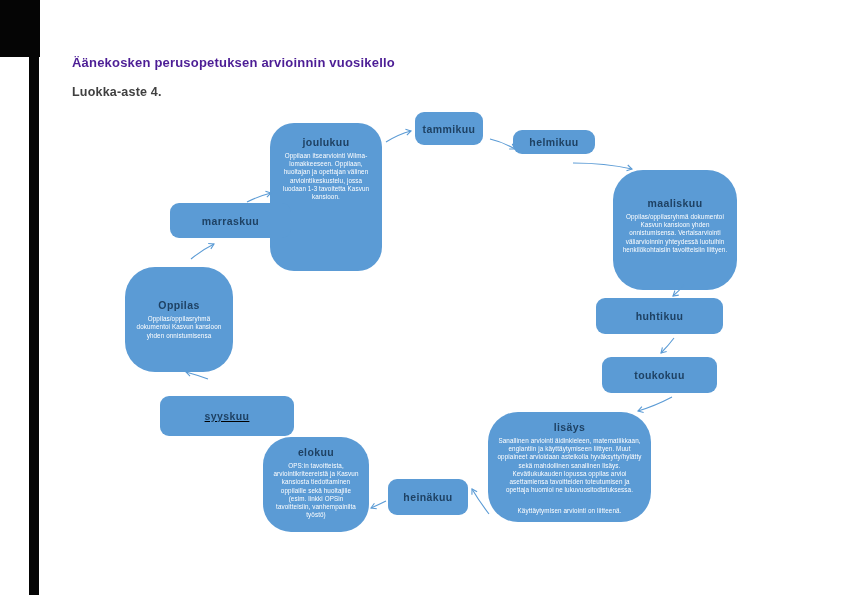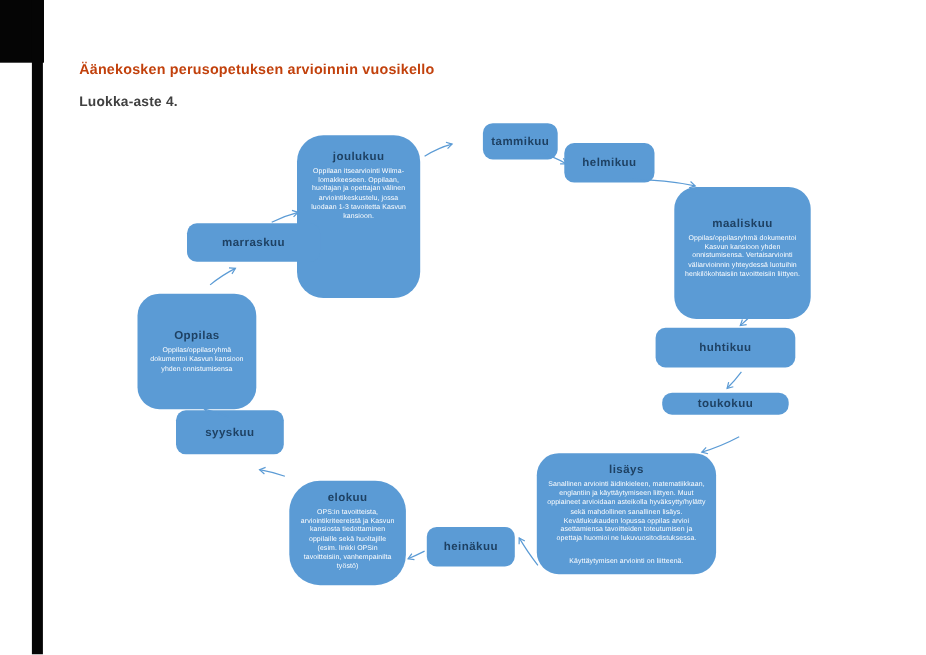--- a/index.html
+++ b/index.html
@@ -2,28 +2,28 @@
 <html><head>
 <meta charset="utf-8">
 <style>
   html,body{margin:0;padding:0;}
   body{
     width:842px;height:595px;position:relative;background:#ffffff;
     font-family:"Liberation Sans", sans-serif;overflow:hidden;
   }
   .edge-corner{position:absolute;left:0;top:0;width:40px;height:57px;background:#050505;}
   .edge-bar{position:absolute;left:29px;top:0;width:10px;height:595px;background:#050505;}
-  .doc-title{position:absolute;left:72px;top:55px;font-size:13px;font-weight:bold;color:#c2410c;letter-spacing:.2px;}
+  .doc-title{position:absolute;left:72px;top:55px;font-size:13px;font-weight:bold;color:#4c1d95;letter-spacing:.2px;}
   .doc-subtitle{position:absolute;left:72px;top:85px;font-size:12.5px;font-weight:bold;color:#404040;letter-spacing:.2px;}
   .mbox{
     position:absolute;background:#5b9bd5;display:flex;flex-direction:column;
     align-items:center;box-sizing:border-box;text-align:center;
   }
   .small{justify-content:center;border-radius:9px;}
-  .big{border-radius:20px;padding:10px 9px;}
+  .big{border-radius:30px;padding:10px 9px;}
   .mlabel{font-weight:bold;color:#1e4163;font-size:10.5px;letter-spacing:.4px;}
   .mbody{color:#ffffff;font-size:6.3px;line-height:1.3;margin-top:4px;letter-spacing:.1px;}
   #box-joulukuu{padding-top:13px;}
   #box-maaliskuu{padding-top:27px;}
   #box-lokakuu{justify-content:center;padding:6px 9px;}
   #box-elokuu{padding-top:9px;}
   #box-kesakuu{padding-top:9px;}
   .mbody.second{margin-top:13px;}
   svg.arrows{position:absolute;left:0;top:0;pointer-events:none;}
 </style>
@@ -34,57 +34,57 @@
 <div class="edge-bar"></div>
 
 <div class="doc-title">Äänekosken perusopetuksen arvioinnin vuosikello</div>
 <div class="doc-subtitle">Luokka-aste 4.</div>
 
 <div class="mbox big" id="box-joulukuu" style="left:270px;top:112px;width:112px;height:148px;border-radius:24px;margin-top:11px;">
   <div class="mlabel">joulukuu</div>
   <div class="mbody">Oppilaan itsearviointi Wilma-lomakkeeseen. Oppilaan, huoltajan ja opettajan välinen arviointikeskustelu, jossa luodaan 1-3 tavoitetta Kasvun kansioon.</div>
 </div>
 
-<div class="mbox small" style="left:415px;top:112px;width:68px;height:33px;margin-left:24px;">
+<div class="mbox small" style="left:415px;top:112px;width:68px;height:33px;">
   <div class="mlabel">tammikuu</div>
 </div>
 
-<div class="mbox small" style="left:513px;top:130px;width:82px;height:36px;">
+<div class="mbox small" style="left:513px;top:130px;width:82px;height:24px;">
   <div class="mlabel">helmikuu</div>
 </div>
 
 <div class="mbox big" id="box-maaliskuu" style="left:613px;top:170px;width:124px;height:120px;">
   <div class="mlabel">maaliskuu</div>
   <div class="mbody">Oppilas/oppilasryhmä dokumentoi Kasvun kansioon yhden onnistumisensa. Vertaisarviointi väliarvioinnin yhteydessä luotuihin henkilökohtaisiin tavoitteisiin liittyen.</div>
 </div>
 
 <div class="mbox small" style="left:596px;top:298px;width:127px;height:36px;">
   <div class="mlabel">huhtikuu</div>
 </div>
 
-<div class="mbox small" style="left:602px;top:357px;width:115px;height:20px;">
+<div class="mbox small" style="left:602px;top:357px;width:115px;height:36px;">
   <div class="mlabel">toukokuu</div>
 </div>
 
 <div class="mbox big" id="box-kesakuu" style="left:488px;top:412px;width:163px;height:110px;">
   <div class="mlabel">lisäys</div>
   <div class="mbody">Sanallinen arviointi äidinkieleen, matematiikkaan, englantiin ja käyttäytymiseen liittyen. Muut oppiaineet arvioidaan asteikolla hyväksytty/hylätty sekä mahdollinen sanallinen lisäys. Kevätlukukauden lopussa oppilas arvioi asettamiensa tavoitteiden toteutumisen ja opettaja huomioi ne lukuvuositodistuksessa.</div>
   <div class="mbody second">Käyttäytymisen arviointi on liitteenä.</div>
 </div>
 
 <div class="mbox small" style="left:388px;top:479px;width:80px;height:36px;">
   <div class="mlabel">heinäkuu</div>
 </div>
 
 <div class="mbox big" id="box-elokuu" style="left:263px;top:437px;width:106px;height:95px;border-radius:28px;">
   <div class="mlabel">elokuu</div>
   <div class="mbody">OPS:in tavoitteista, arviointikriteereistä ja Kasvun kansiosta tiedottaminen oppilaille sekä huoltajille (esim. linkki OPSin tavoitteisiin, vanhempainilta työstö)</div>
 </div>
 
-<div class="mbox small" style="left:160px;top:373px;width:98px;height:40px;">
+<div class="mbox small" style="left:160px;top:396px;width:134px;height:40px;text-decoration:underline;">
   <div class="mlabel">syyskuu</div>
 </div>
 
 <div class="mbox big" id="box-lokakuu" style="left:125px;top:267px;width:108px;height:105px;">
   <div class="mlabel">Oppilas</div>
   <div class="mbody">Oppilas/oppilasryhmä dokumentoi Kasvun kansioon yhden onnistumisensa</div>
 </div>
 
 <div class="mbox small" style="left:170px;top:203px;width:121px;height:35px;">
   <div class="mlabel">marraskuu</div>

